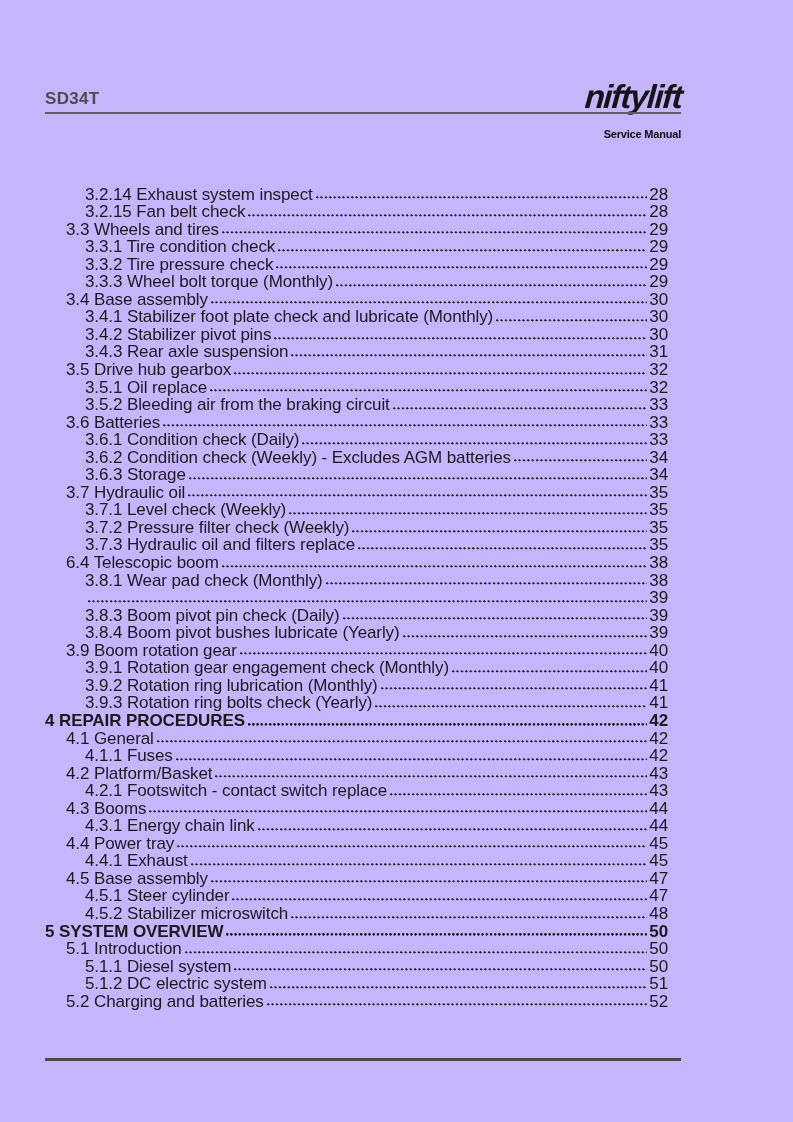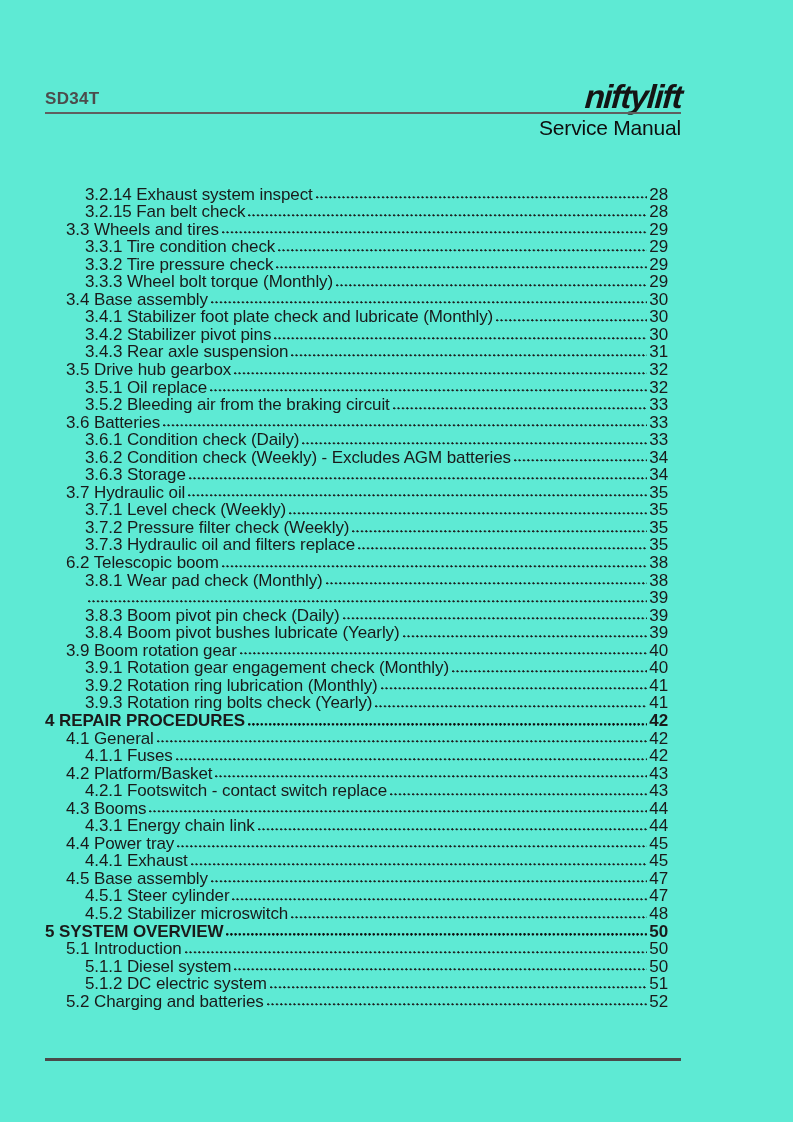--- a/index.html
+++ b/index.html
@@ -1,41 +1,41 @@
 <!DOCTYPE html>
 <html><head>
 <meta charset="utf-8">
 <style>
   html, body { margin:0; padding:0; background:#ffffff; }
   .page {
     position:relative;
     width:793px; height:1122px;
-    background:#5eead4;
+    background:#c4b5fd;
     font-family:"Liberation Sans", sans-serif;
     color:#1a1a1a;
     overflow:hidden;
   }
   
   .model {
     position:absolute; left:45px; top:89px;
     font-size:17px; font-weight:bold; color:#4c4c4c; letter-spacing:.3px;
   }
   .logo {
     position:absolute; right:112px; top:80px;
     font-size:33px; font-weight:bold; font-style:italic;
     color:#141414; letter-spacing:-1.5px; line-height:1.0;
     transform:skewX(-4deg);
   }
   .header-rule {
     position:absolute; left:45px; width:636px; top:112px;
     height:2px; background:#5f5f5f;
   }
   .doc-title {
-    position:absolute; right:112px; top:116px;
-    font-size:21px; font-weight:normal; color:#0e0e0e; letter-spacing:-.2px;
+    position:absolute; right:112px; top:128px;
+    font-size:11px; font-weight:bold; color:#0e0e0e; letter-spacing:-.2px;
   }
   
   .toc {
     position:absolute; left:45px; top:184px; width:623px;
   }
   .toc-row {
     display:flex; align-items:flex-end;
     height:17.56px;
     font-size:17px; line-height:14px;
     white-space:nowrap; letter-spacing:-.1px;
@@ -178,21 +178,21 @@
         <span class="toc-label">3.7.2 Pressure filter check (Weekly)</span>
         <span class="leader"></span>
         <span class="toc-page">35</span>
       </div>
       <div class="toc-row lvl2">
         <span class="toc-label">3.7.3 Hydraulic oil and filters replace</span>
         <span class="leader"></span>
         <span class="toc-page">35</span>
       </div>
       <div class="toc-row lvl1">
-        <span class="toc-label">6.2 Telescopic boom</span>
+        <span class="toc-label">6.4 Telescopic boom</span>
         <span class="leader"></span>
         <span class="toc-page">38</span>
       </div>
       <div class="toc-row lvl2">
         <span class="toc-label">3.8.1 Wear pad check (Monthly)</span>
         <span class="leader"></span>
         <span class="toc-page">38</span>
       </div>
       <div class="toc-row lvl2">
         <span class="leader"></span>

